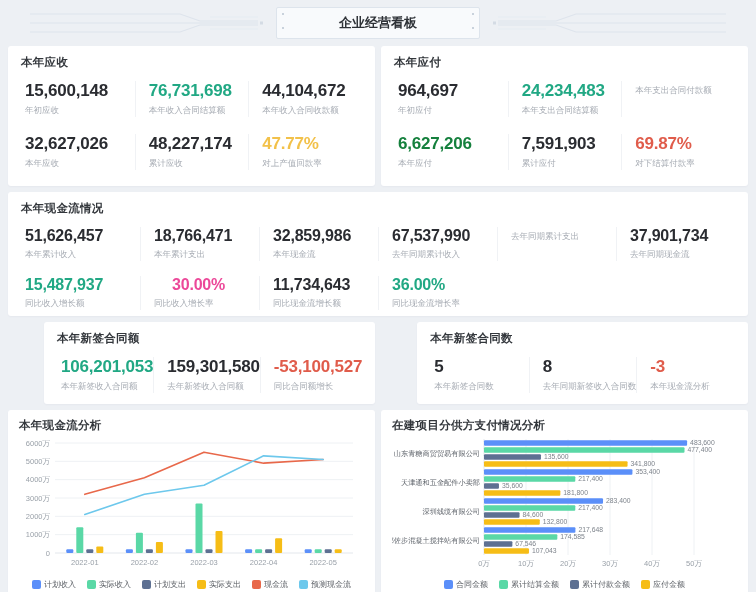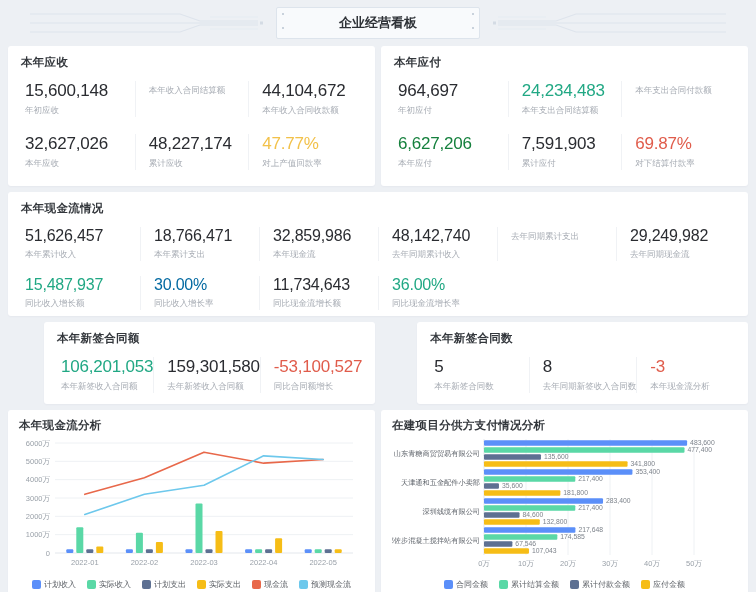--- a/index.html
+++ b/index.html
@@ -36,21 +36,21 @@
   .row2 .card { height:124px; }
   .row3 .card { height:82px;margin-left:36px; }
   .row4 .card { height:186px; padding:8px 11px; }
   
   .mgrid { display:grid; margin-top:11px; }
   .mgrid.c3 { grid-template-columns:repeat(3,1fr); row-gap:17px; }
   .mgrid.c6 { grid-template-columns:repeat(6,1fr); }
   .mgrid.r2 { margin-top:15px; }
   .metric { padding-left:13px; border-left:1px solid #f0f2f5; }
   .metric.nb { border-left:none; padding-left:4px; }
-  .metric .v { font-size:17px; font-weight:normal; letter-spacing:-0.2px; white-space:nowrap; }
+  .metric .v { font-size:17px; font-weight:bold; letter-spacing:-0.2px; white-space:nowrap; }
   .cash .metric .v { font-size:16px; }
   .metric .l { font-size:8.5px; color:#a6abb3; margin-top:4px; white-space:nowrap; }
   
   .chart-svg { display:block; margin-top:2px; }
   .legend { display:flex; justify-content:center; align-items:flex-end; gap:11px; margin-top:1px; }
   .legend .li { display:flex; align-items:center; gap:3px; font-size:8px; color:#5d6167; cursor:pointer; white-space:nowrap; }
   .legend .sw { width:9px; height:9px; border-radius:2px; flex:0 0 auto; }
 </style>
 </head>
 <body>
@@ -83,20 +83,21 @@
 
   <div class="row row1">
     <section class="card">
       <h3 class="card-title">本年应收</h3>
       <div class="mgrid c3">
           <div class="metric nb">
             <div class="v" style="color: rgb(42, 44, 49);">15,600,148</div>
             <div class="l">年初应收</div>
           </div>
           <div class="metric">
+            <div class="v" style="color: rgb(33, 168, 132);">76,731,698</div>
             <div class="l">本年收入合同结算额</div>
           </div>
           <div class="metric">
             <div class="v" style="color: rgb(42, 44, 49);">44,104,672</div>
             <div class="l">本年收入合同收款额</div>
           </div>
           <div class="metric nb">
             <div class="v" style="color: rgb(42, 44, 49);">32,627,026</div>
             <div class="l">本年应收</div>
           </div>
@@ -150,38 +151,38 @@
           </div>
           <div class="metric">
             <div class="v" style="color: rgb(42, 44, 49);">18,766,471</div>
             <div class="l">本年累计支出</div>
           </div>
           <div class="metric">
             <div class="v" style="color: rgb(42, 44, 49);">32,859,986</div>
             <div class="l">本年现金流</div>
           </div>
           <div class="metric">
-            <div class="v" style="color: rgb(42, 44, 49);">48,142,740</div>
+            <div class="v" style="color: rgb(42, 44, 49);">67,537,990</div>
             <div class="l">去年同期累计收入</div>
           </div>
           <div class="metric">
             <div class="l">去年同期累计支出</div>
           </div>
           <div class="metric">
-            <div class="v" style="color: rgb(42, 44, 49);">29,249,982</div>
+            <div class="v" style="color: rgb(42, 44, 49);">37,901,734</div>
             <div class="l">去年同期现金流</div>
           </div>
         </div>
       <div class="mgrid c6 r2">
           <div class="metric nb">
             <div class="v" style="color: rgb(33, 168, 132);">15,487,937</div>
             <div class="l">同比收入增长额</div>
           </div>
           <div class="metric">
-            <div class="v" style="color: #0369a1;">30.00%</div>
+            <div class="v" style="color: #ec4899; margin-left: 18px;">30.00%</div>
             <div class="l">同比收入增长率</div>
           </div>
           <div class="metric">
             <div class="v" style="color: rgb(42, 44, 49);">11,734,643</div>
             <div class="l">同比现金流增长额</div>
           </div>
           <div class="metric">
             <div class="v" style="color: rgb(33, 168, 132);">36.00%</div>
             <div class="l">同比现金流增长率</div>
           </div>

